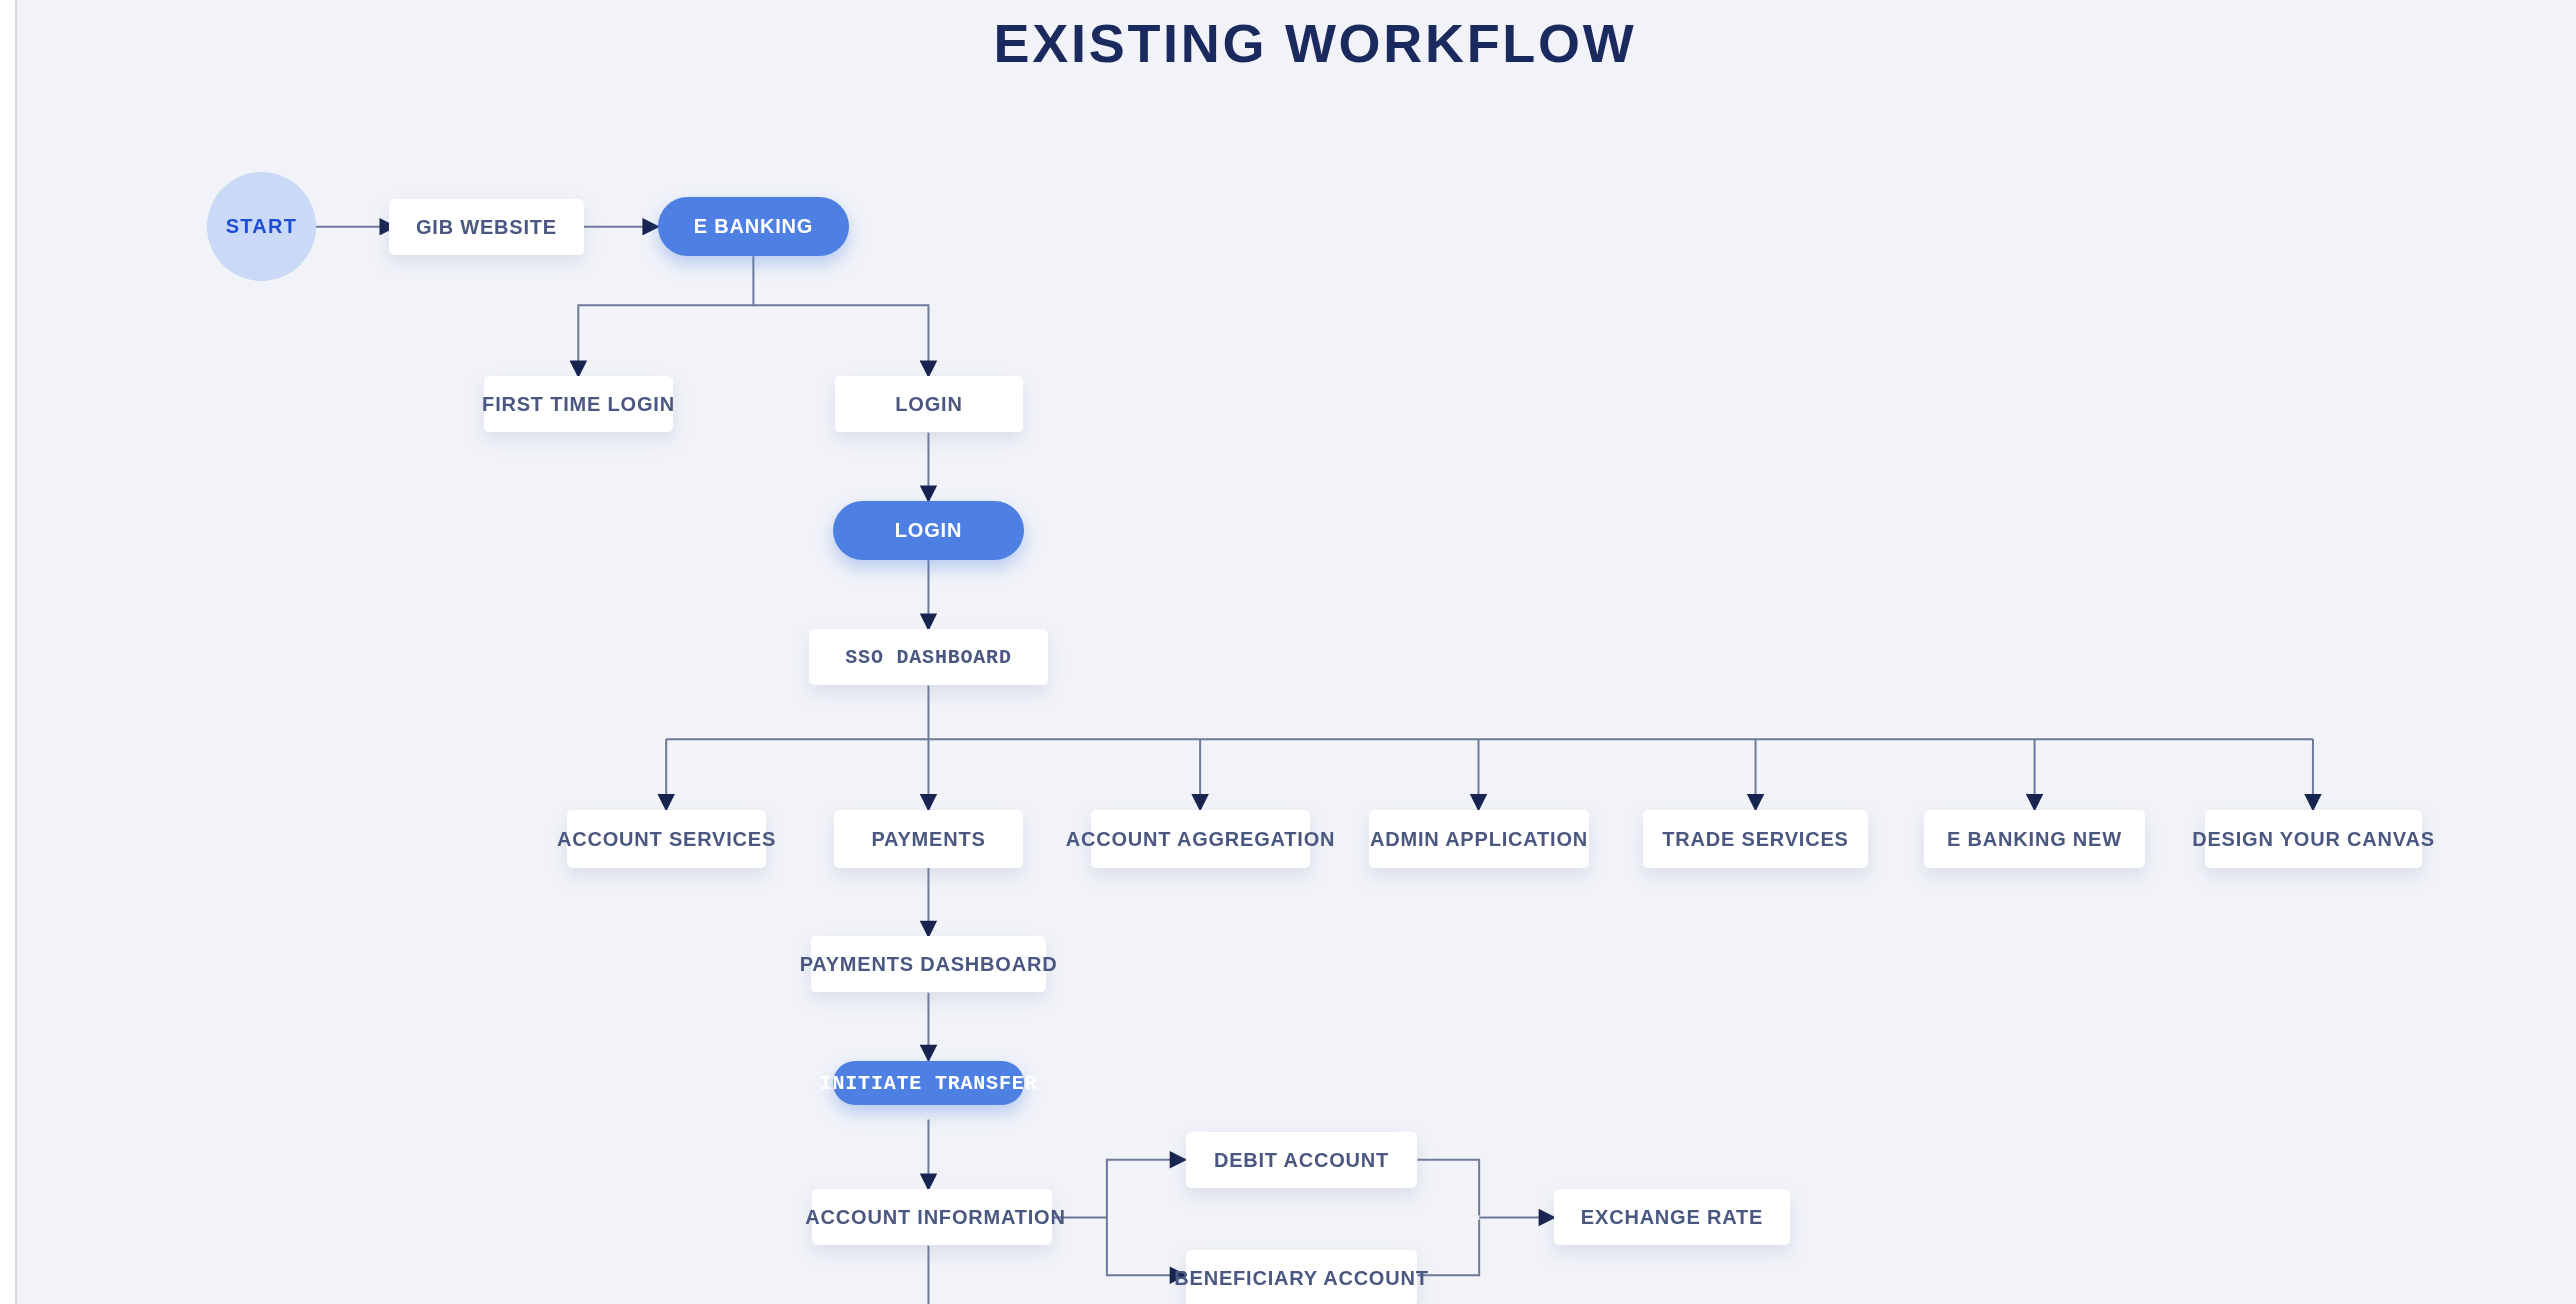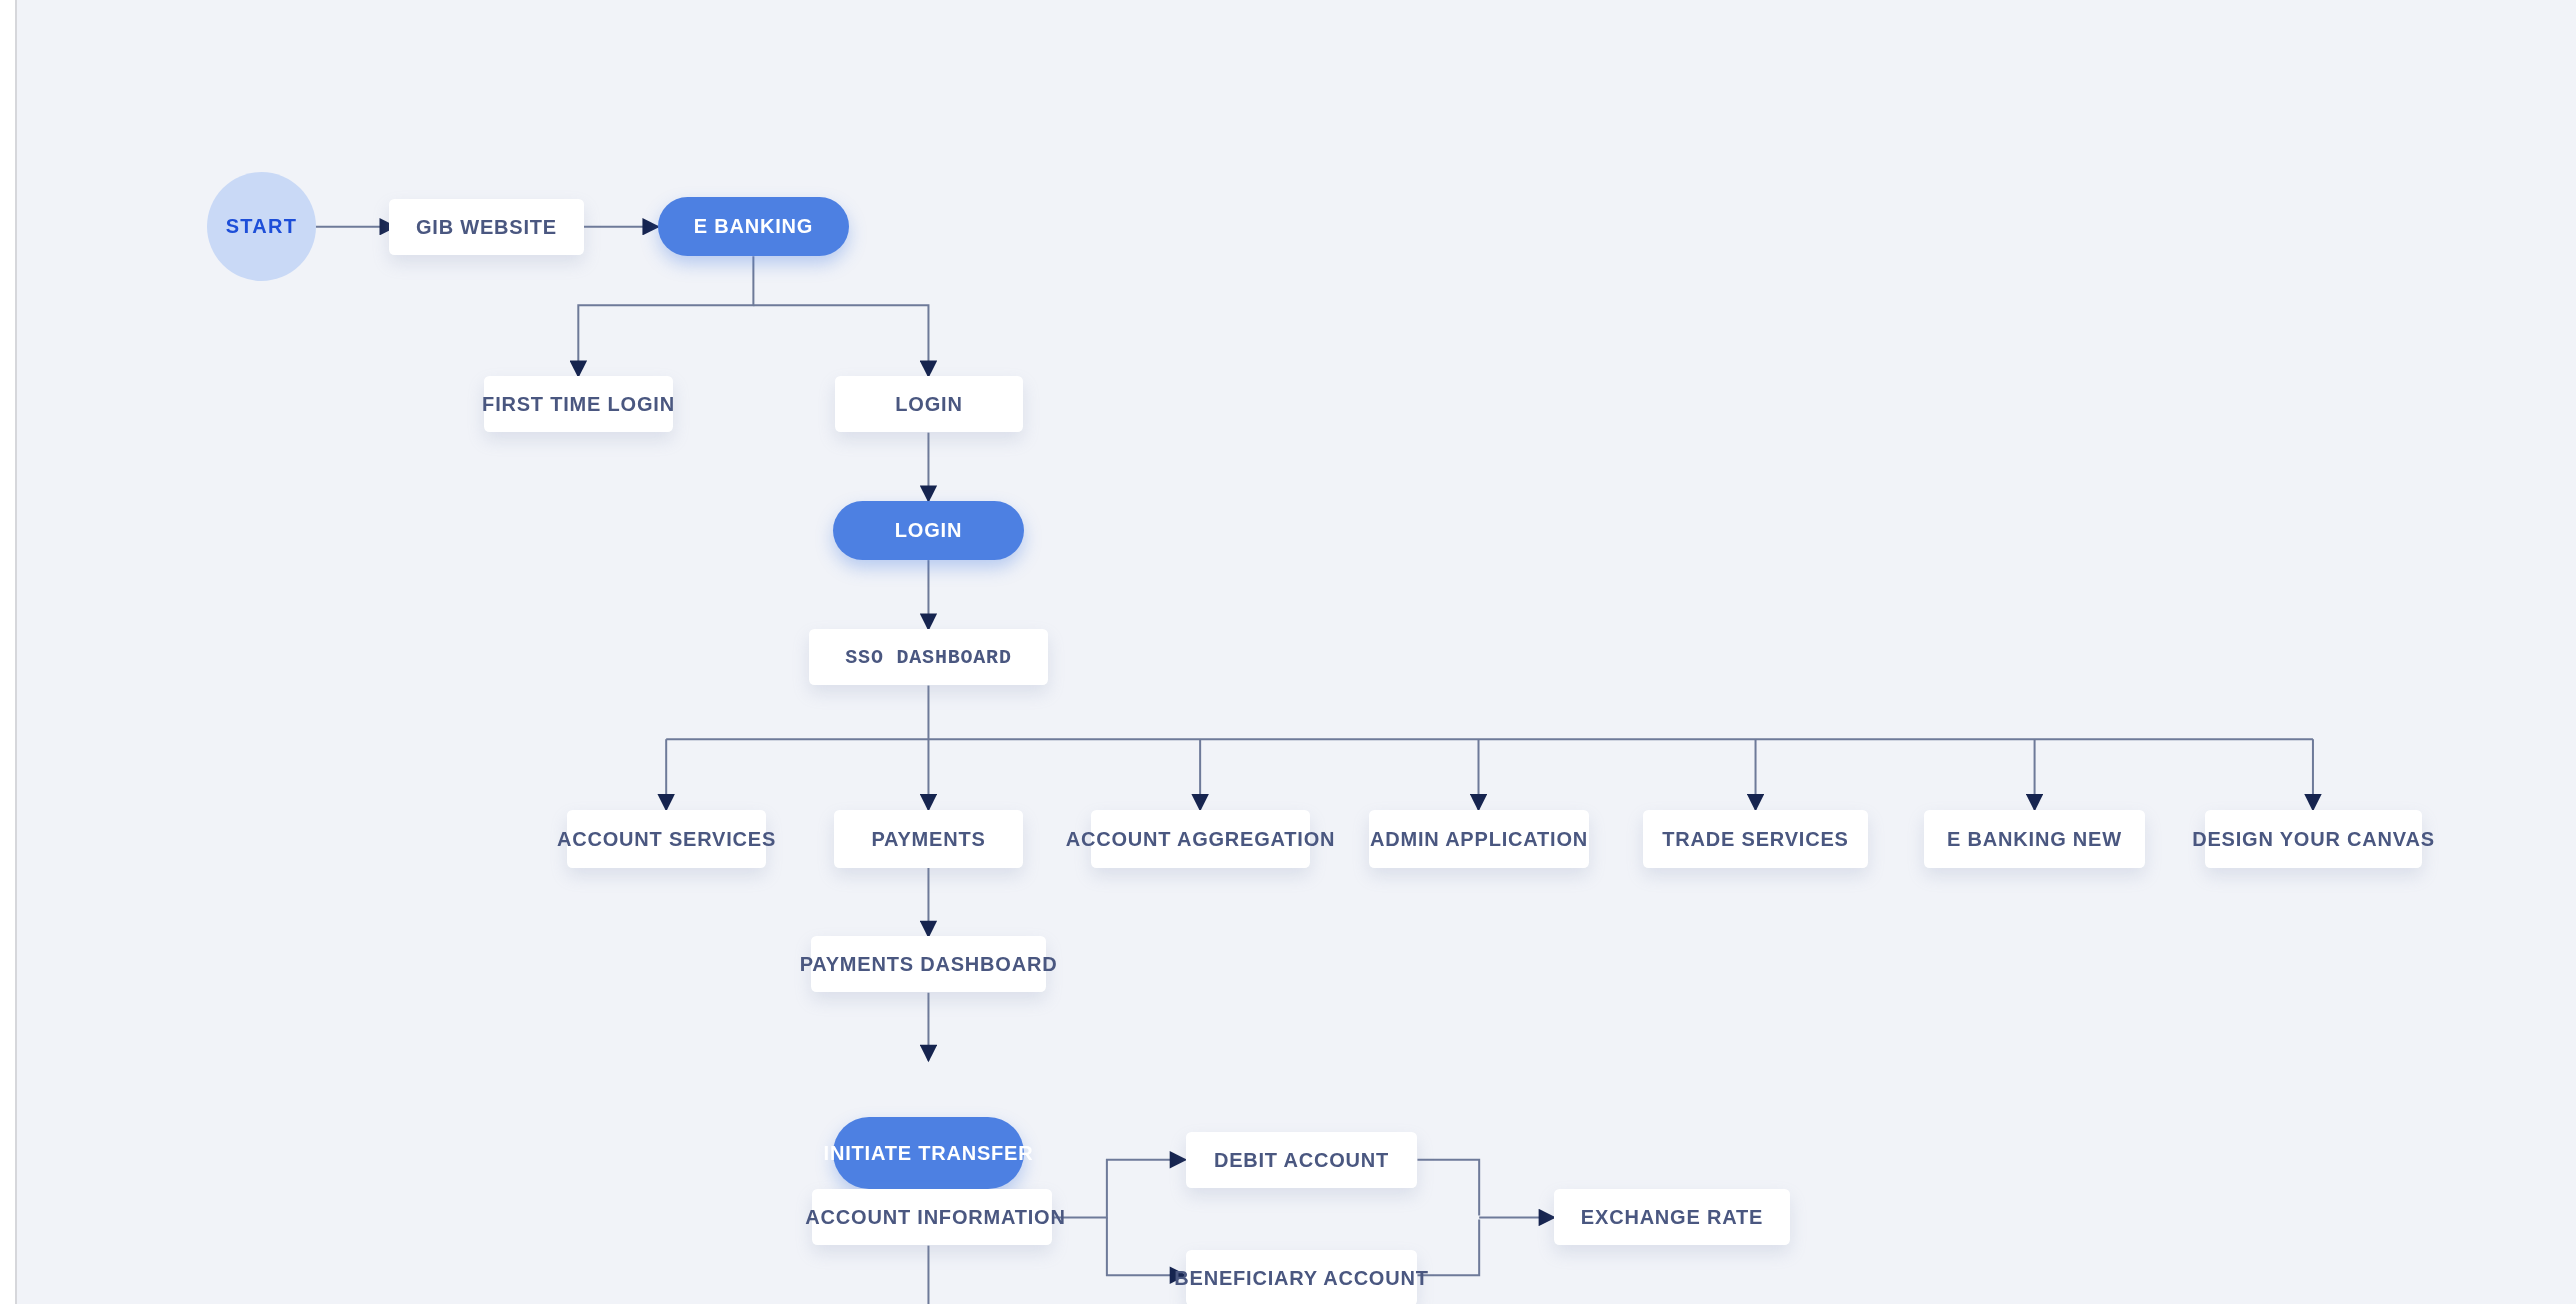--- a/index.html
+++ b/index.html
@@ -53,20 +53,21 @@
   .node-circle{
     background:var(--lightblue);border-radius:50%;
     color:#1d4ed8;font-size:20px;letter-spacing:1.3px;
   }
 </style>
 </head>
 <body>
 
 <div class="canvas">
   <div class="left-edge"></div>
+  <h1 class="title">EXISTING WORKFLOW</h1>
   <svg id="edges-svg" width="2576" height="1304" viewBox="0 0 3840 1944">
     <defs>
       <marker id="arrow" viewBox="0 0 10 10" refX="9" refY="5" markerUnits="userSpaceOnUse" markerWidth="30" markerHeight="26" orient="auto">
         <path d="M0,0 L10,5 L0,10 Z" fill="#16244f"></path>
       </marker>
     </defs>
   <polyline points="470,338 589,338" class="edge" marker-end="url(#arrow)"></polyline>
       <polyline points="869,338 981,338" class="edge" marker-end="url(#arrow)"></polyline>
       <polyline points="1123,382 1123,455 862,455 862,561" class="edge" marker-end="url(#arrow)"></polyline>
       <polyline points="1123,455 1384,455 1384,561" class="edge" marker-end="url(#arrow)"></polyline>
@@ -100,20 +101,20 @@
       <div class="node node-pill" style="left: 833px; top: 501px; width: 191px; height: 59px;">LOGIN</div>
       <div class="node node-box" style="left: 809px; top: 629px; width: 239px; height: 56px; font-family: Liberation Mono, monospace;">SSO DASHBOARD</div>
       <div class="node node-box" style="left: 567px; top: 810px; width: 199px; height: 58px;">ACCOUNT SERVICES</div>
       <div class="node node-box" style="left: 834px; top: 810px; width: 189px; height: 58px;">PAYMENTS</div>
       <div class="node node-box" style="left: 1091px; top: 810px; width: 219px; height: 58px;">ACCOUNT AGGREGATION</div>
       <div class="node node-box" style="left: 1369px; top: 810px; width: 220px; height: 58px;">ADMIN APPLICATION</div>
       <div class="node node-box" style="left: 1643px; top: 810px; width: 225px; height: 58px;">TRADE SERVICES</div>
       <div class="node node-box" style="left: 1924px; top: 810px; width: 221px; height: 58px;">E BANKING NEW</div>
       <div class="node node-box" style="left: 2205px; top: 810px; width: 217px; height: 58px;">DESIGN YOUR CANVAS</div>
       <div class="node node-box" style="left: 811px; top: 936px; width: 235px; height: 56px;">PAYMENTS DASHBOARD</div>
-      <div class="node node-pill" style="left: 833px; top: 1117px; width: 191px; height: 72px;">INITIATE TRANSFER</div>
+      <div class="node node-pill" style="left: 833px; top: 1061px; width: 191px; height: 44px; font-family: Liberation Mono, monospace;">INITIATE TRANSFER</div>
       <div class="node node-box" style="left: 812px; top: 1189px; width: 233px; height: 56px; padding-left: 7px;">ACCOUNT INFORMATION</div>
       <div class="node node-box" style="left: 1186px; top: 1132px; width: 231px; height: 56px;">DEBIT ACCOUNT</div>
       <div class="node node-box" style="left: 1186px; top: 1250px; width: 231px; height: 56px;">BENEFICIARY ACCOUNT</div>
       <div class="node node-box" style="left: 1554px; top: 1189px; width: 236px; height: 56px;">EXCHANGE RATE</div>
     </div>
 </div>
 
 
 </body></html>

